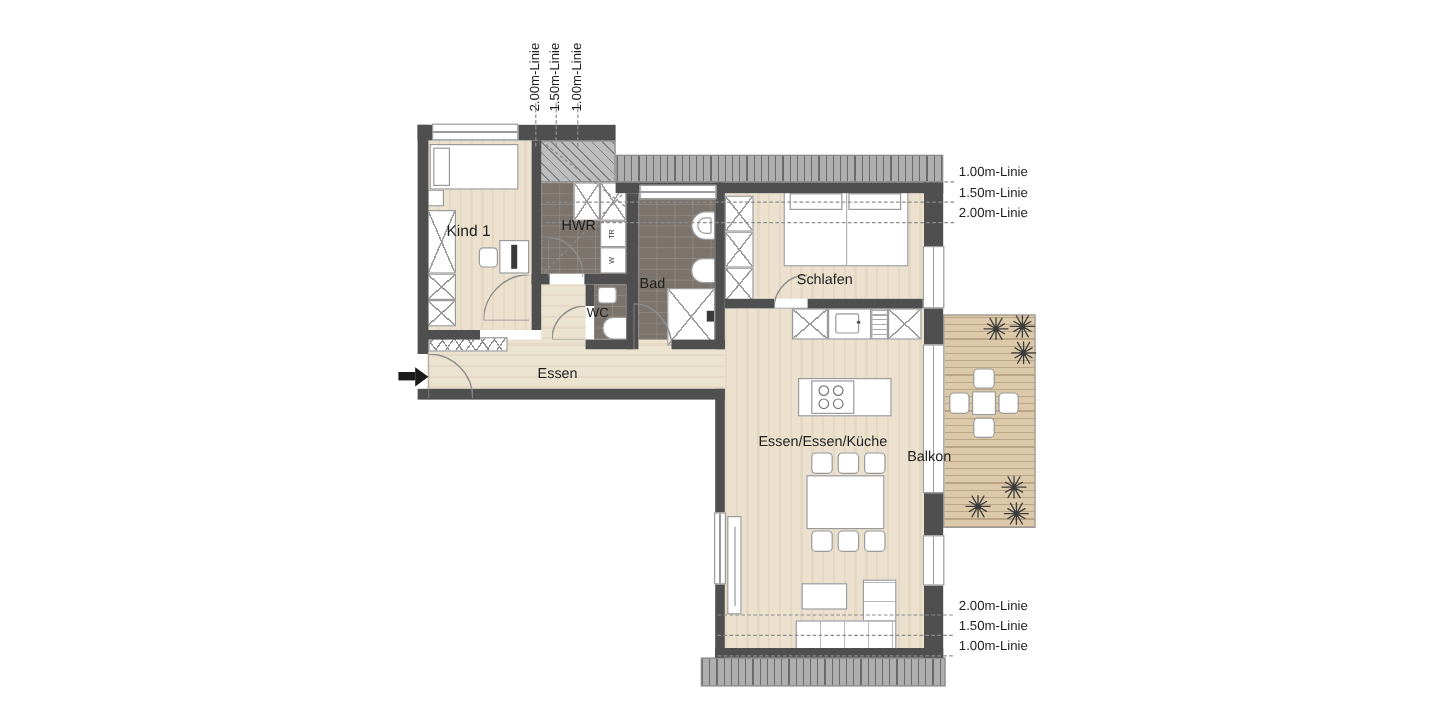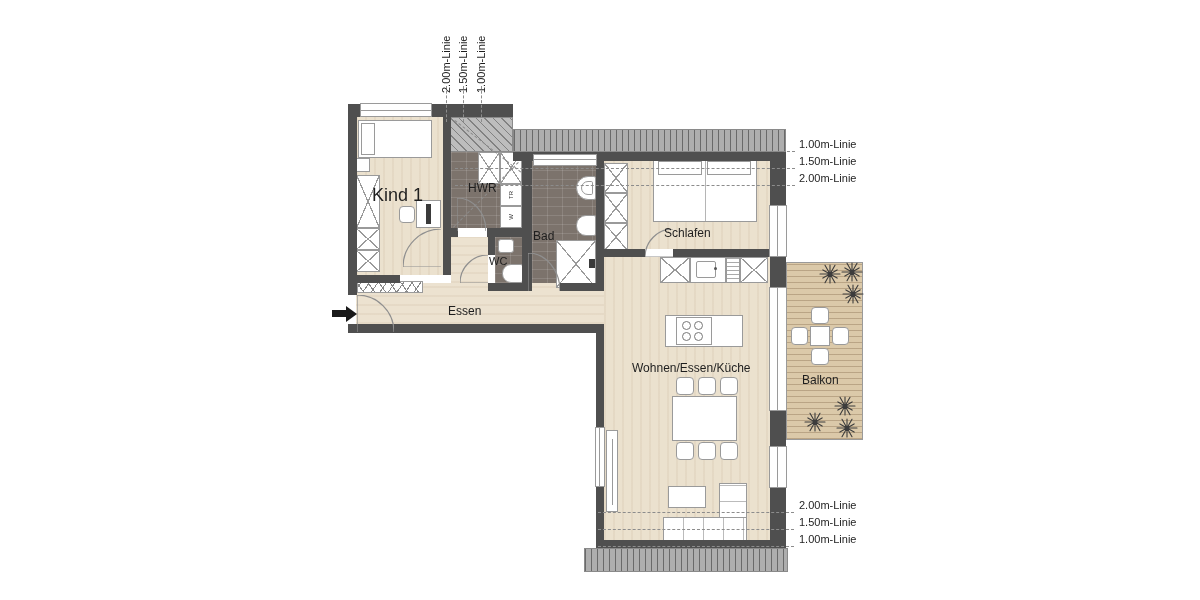--- a/index.html
+++ b/index.html
@@ -31,21 +31,21 @@
   .win-v{background-image:linear-gradient(90deg,transparent 0,transparent calc(50% - 0.5px),#9a9a9a calc(50% - 0.5px),#9a9a9a calc(50% + 0.5px),transparent calc(50% + 0.5px),transparent 100%)}
   .drain{background-image:repeating-linear-gradient(0deg,transparent 0,transparent 3px,#aaa 3px,#aaa 4px)}
   .rack{background-image:
         repeating-linear-gradient(55deg,transparent 0,transparent 4px,#888 4px,#888 5px,transparent 5px,transparent 9px),
         repeating-linear-gradient(-55deg,transparent 0,transparent 6px,#888 6px,#888 7px)}
   .sofa-h{background-image:repeating-linear-gradient(90deg,transparent 0,transparent 19px,#bbb 19px,#bbb 20px)}
   .sofa-v{background-image:repeating-linear-gradient(0deg,transparent 0,transparent 15px,#bbb 15px,#bbb 16px)}
   .dh{border-top:1px dashed #8c8c8c;height:0}
   .dv{border-left:1px dashed #8c8c8c;width:0}
   .lbl{color:#1e1e1e;font-size:12px;white-space:nowrap}
-  .big{font-size:18px}
+  .big{font-size:13px}
   .sm{font-size:11px}
   .rot{transform:rotate(-90deg);transform-origin:0 0}
   .tiny{font-size:6px;color:#333;transform:rotate(-90deg)}
   .center{display:flex;align-items:center;justify-content:center}
   .round{border-radius:4px}
   .burner{position:absolute;width:9px;height:9px;border:1px solid #777;border-radius:50%;background:#fff;box-sizing:border-box}
   svg.door path{stroke:#8f8f8f;stroke-width:1.2;fill:none}
   svg.plantsvg path{stroke:#3c3c3c;stroke-width:1.1;stroke-linecap:round;fill:none}
 </style>
 </head>
@@ -218,22 +218,22 @@
   <svg class="a plantsvg" style="left:835px;top:416px" width="24" height="24" viewBox="0 0 24 24">
       <path d="M12 12L22 12M12 12L19.1 16.1M12 12L17 20.7M12 12L12 21M12 12L7 20.7M12 12L4.9 16.1M12 12L2 12M12 12L4.9 7.9M12 12L7 3.3M12 12L12 3M12 12L17 3.3M12 12L19.1 7.9"></path>
     </svg>
 
   <div class="a lbl big" style="left:372px;top:185px">Kind 1</div>
   <div class="a lbl" style="left:468px;top:181px">HWR</div>
   <div class="a lbl" style="left:533px;top:229px">Bad</div>
   <div class="a lbl sm" style="left:489px;top:255px">WC</div>
   <div class="a lbl" style="left:664px;top:226px">Schlafen</div>
   <div class="a lbl" style="left:448px;top:304px">Essen</div>
-  <div class="a lbl" style="left:632px;top:361px">Wohnen/Essen/Küche</div>
-  <div class="a lbl" style="left:802px;top:373px">Balkon</div>
+  <div class="a lbl" style="left:632px;top:361px">Essen/Essen/Küche</div>
+  <div class="a lbl" style="left:756px;top:373px">Balkon</div>
 
   <div class="a lbl sm rot" style="left:440px;top:93px">2.00m-Linie</div>
   <div class="a lbl sm rot" style="left:457px;top:93px">1.50m-Linie</div>
   <div class="a lbl sm rot" style="left:475px;top:93px">1.00m-Linie</div>
 
   <div class="a lbl sm" style="left:799px;top:138px">1.00m-Linie</div>
   <div class="a lbl sm" style="left:799px;top:155px">1.50m-Linie</div>
   <div class="a lbl sm" style="left:799px;top:172px">2.00m-Linie</div>
 
   <div class="a lbl sm" style="left:799px;top:499px">2.00m-Linie</div>

